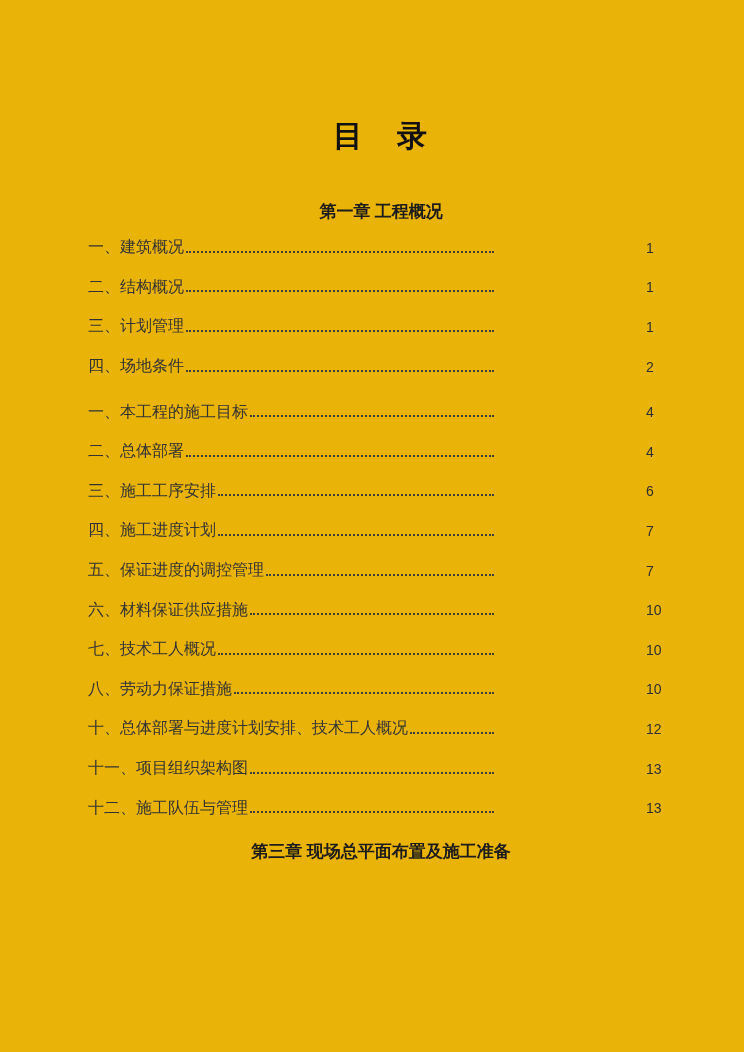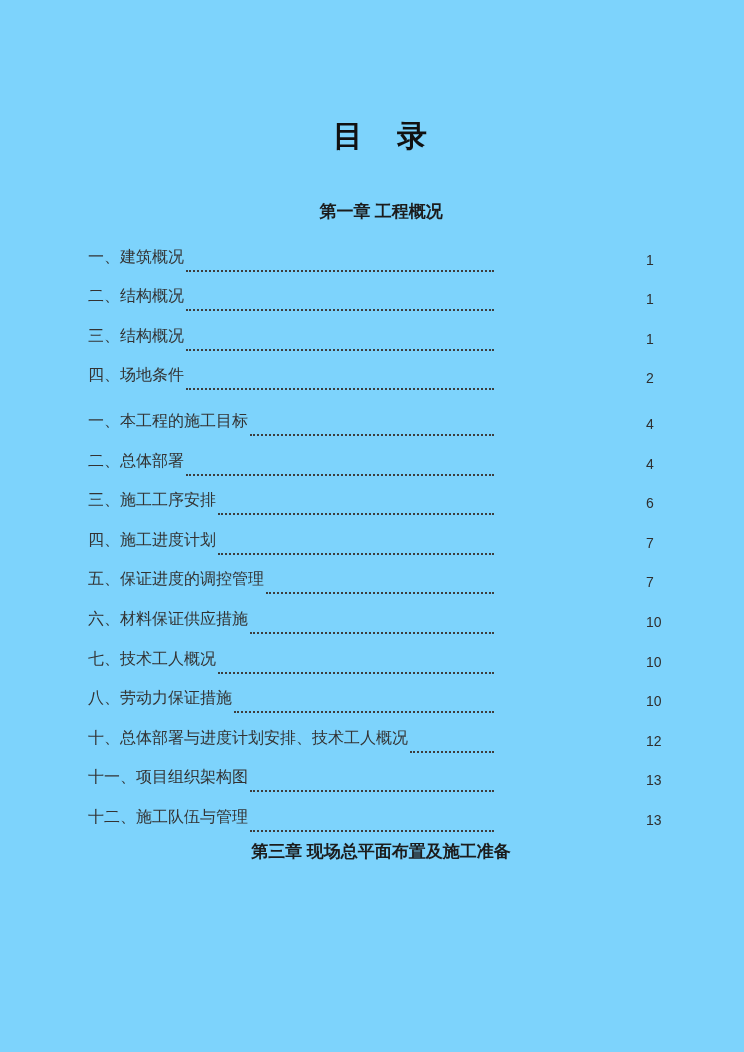--- a/index.html
+++ b/index.html
@@ -1,20 +1,20 @@
 <!DOCTYPE html>
 <html><head>
 <meta charset="utf-8">
 <style>
   html, body { margin: 0; padding: 0; background: #ffffff; }
   .page {
     position: relative;
     width: 744px;
     height: 1052px;
-    background: #7dd3fc;
+    background: #eab308;
     box-sizing: border-box;
     padding: 0 70px 0 88px;
     font-family: "Liberation Sans", sans-serif;
     color: #333333;
     overflow: hidden;
   }
   .doc-title {
     padding-top: 118px;
     text-align: center;
     font-size: 30px;
@@ -32,21 +32,21 @@
     white-space: nowrap;
   }
   .ch1 { margin-top: 46px; font-family: Liberation Serif, serif; }
   .ch2 { margin-top: 8px; }
   .ch3 { margin-top: 12px; }
   .entries-1 { margin-top: 4px; }
   .entries-2 { margin-top: 6px; }
   .entry {
     height: 39.6px;
     display: flex;
-    align-items: flex-end;
+    align-items: center;
     font-size: 16px;
     color: #333333;
   }
   .entry-label { white-space: nowrap; flex: none; }
   .dot-leader {
     flex: 1;
     min-width: 0;
     height: 0;
     border-bottom: 2px dotted #3d3d3d;
     transform: translateY(4px);
@@ -77,21 +77,21 @@
       <span class="leader-gap"></span>
       <span class="page-num">1</span>
     </div>
     <div class="entry">
       <span class="entry-label">二、结构概况</span>
       <span class="dot-leader"></span>
       <span class="leader-gap"></span>
       <span class="page-num">1</span>
     </div>
     <div class="entry">
-      <span class="entry-label">三、结构概况</span>
+      <span class="entry-label">三、计划管理</span>
       <span class="dot-leader"></span>
       <span class="leader-gap"></span>
       <span class="page-num">1</span>
     </div>
     <div class="entry">
       <span class="entry-label">四、场地条件</span>
       <span class="dot-leader"></span>
       <span class="leader-gap"></span>
       <span class="page-num">2</span>
     </div>

